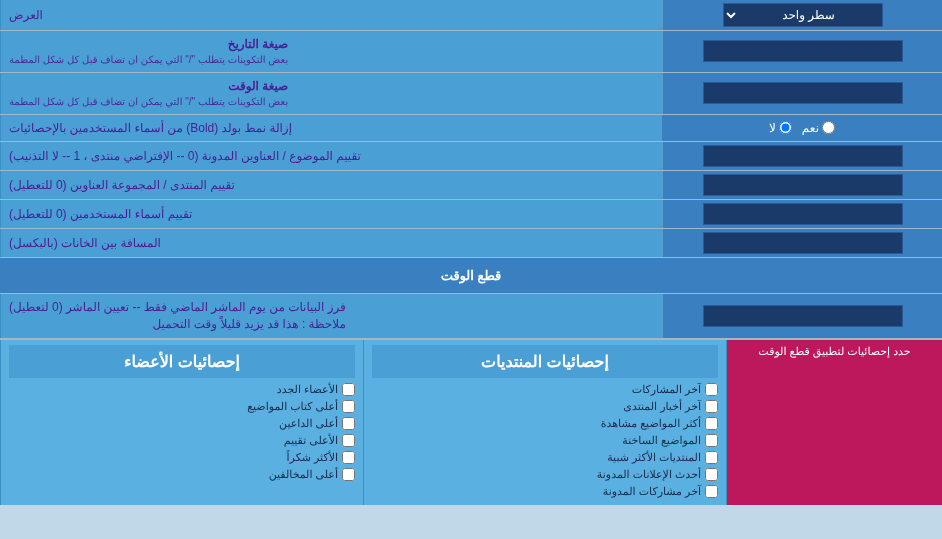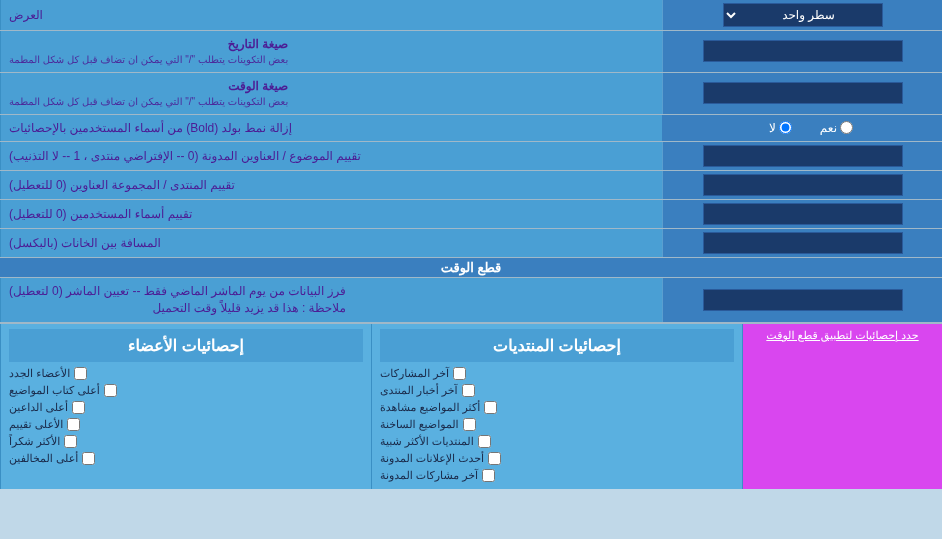--- a/index.html
+++ b/index.html
@@ -68,27 +68,26 @@
       gap: 10px;
       direction: rtl;
       color: white;
     }
     .radio-cell label {
       color: white;
       display: flex;
       align-items: center;
       gap: 3px;
       font-size: 12px;
-      margin-left: 18px;
     }
     .full-width-header {
       background: #3a7fbf;
       color: white;
       text-align: center;
-      padding: 2px;
+      padding: 10px;
       font-weight: bold;
       font-size: 13px;
       border-bottom: 1px solid #a0b8c8;
     }
     
     .bottom-section {
       display: flex;
       width: 100%;
       border-top: 1px solid #a0b8c8;
     }
@@ -108,34 +107,32 @@
       font-size: 16px;
     }
     .checkbox-item {
       display: flex;
       align-items: center;
       gap: 4px;
       padding: 2px 0;
       direction: rtl;
       color: #1a2a4a;
       font-size: 11px;
-      justify-content: flex-end;
     }
     .checkbox-item input[type="checkbox"] {
       margin: 0;
     }
     .left-label-section {
-      width: 200px;
-      background: #d946ef;
+      width: 216px;
+      background: #be185d;
       color: white;
       padding: 5px 8px;
       text-align: center;
       font-size: 11px;
       border-left: 1px solid #3a8fc4;
-      text-decoration: underline;
     }
   </style>
 </head>
 <body>
 
 <div class="main-container">
   <div class="row">
     <div class="input-cell">
       <select>
         <option>سطر واحد</option>

